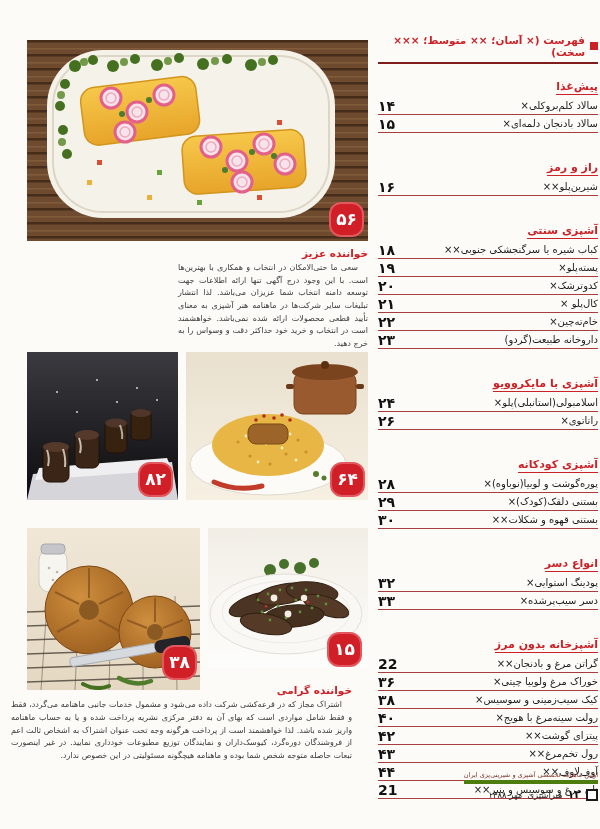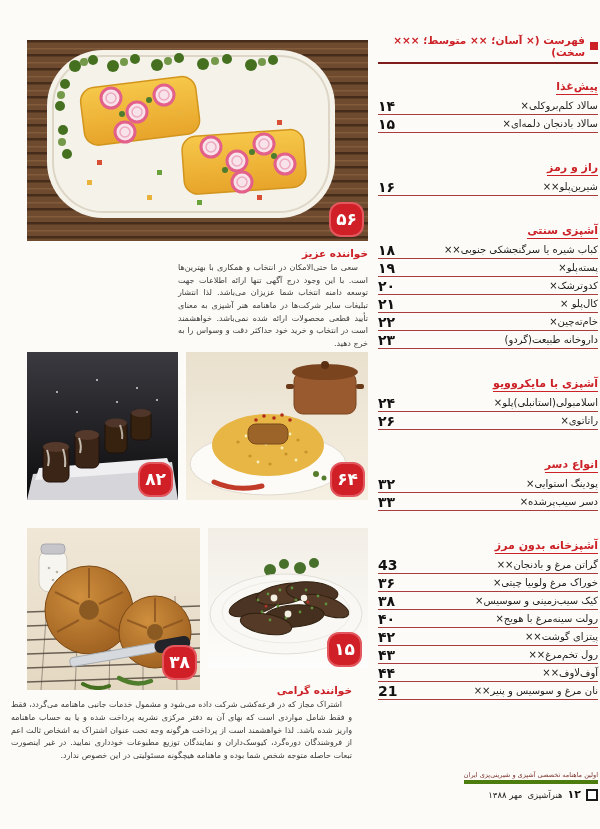--- a/index.html
+++ b/index.html
@@ -470,38 +470,53 @@
       <div class="row">
         <span class="lbl">اسلامبولی(استانبلی)پلو×</span>
         <span class="pg">۲۴</span>
       </div>
       <div class="row">
         <span class="lbl">راتاتوی×</span>
         <span class="pg">۲۶</span>
       </div>
     </section>
 
+    <section class="toc-sec">
+      <h4 class="sec-title">آشپزی کودکانه</h4>
+      <div class="row">
+        <span class="lbl">پوره‌گوشت و لوبیا(نوباوه)×</span>
+        <span class="pg">۲۸</span>
+      </div>
+      <div class="row">
+        <span class="lbl">بستنی دلقک(کودک)×</span>
+        <span class="pg">۲۹</span>
+      </div>
+      <div class="row">
+        <span class="lbl">بستنی قهوه و شکلات××</span>
+        <span class="pg">۳۰</span>
+      </div>
+    </section>
 
     <section class="toc-sec">
       <h4 class="sec-title">انواع دسر</h4>
       <div class="row">
         <span class="lbl">پودینگ استوایی×</span>
         <span class="pg">۳۲</span>
       </div>
       <div class="row">
         <span class="lbl">دسر سیب‌پرشده×</span>
         <span class="pg">۳۳</span>
       </div>
     </section>
 
     <section class="toc-sec">
       <h4 class="sec-title">آشپزخانه بدون مرز</h4>
       <div class="row">
         <span class="lbl">گراتن مرغ و بادنجان××</span>
-        <span class="pg">43</span>
+        <span class="pg">22</span>
       </div>
       <div class="row">
         <span class="lbl">خوراک مرغ ولوبیا چیتی×</span>
         <span class="pg">۳۶</span>
       </div>
       <div class="row">
         <span class="lbl">کیک سیب‌زمینی و سوسیس×</span>
         <span class="pg">۳۸</span>
       </div>
       <div class="row">

